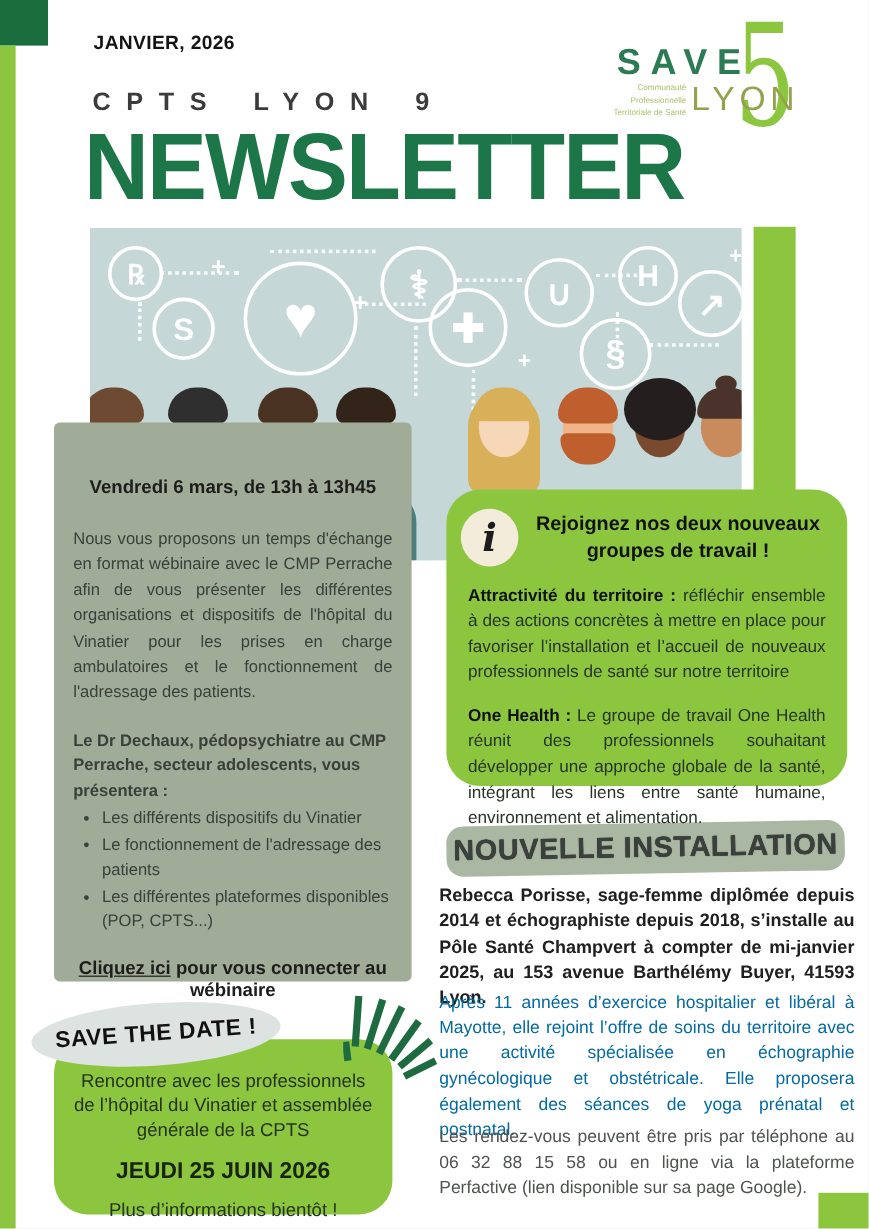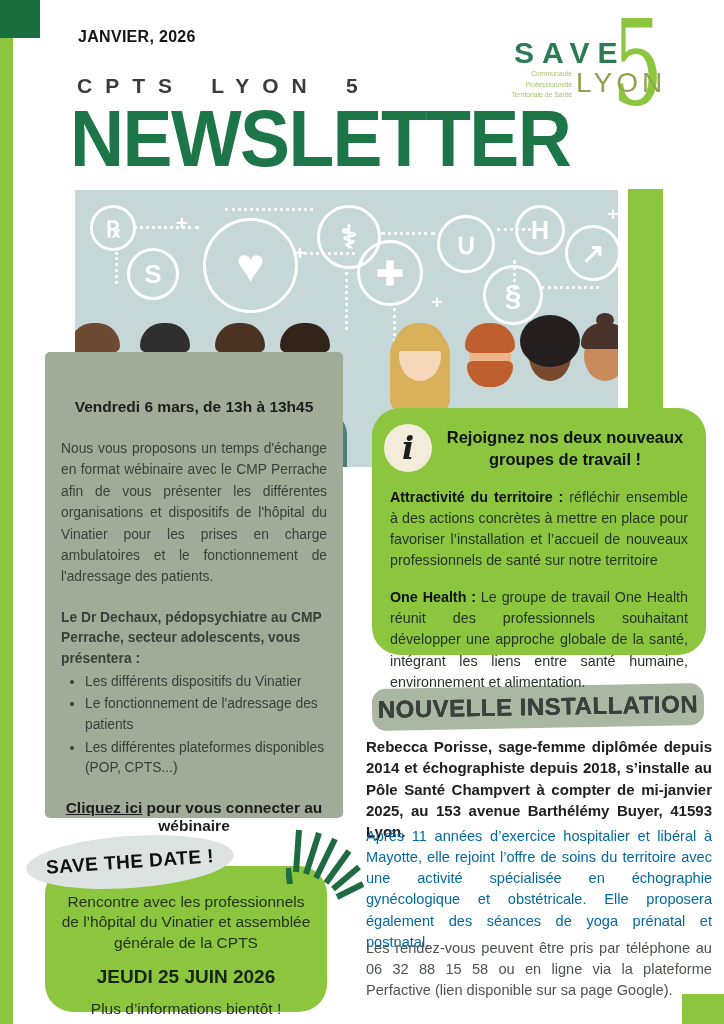--- a/index.html
+++ b/index.html
@@ -107,21 +107,21 @@
 
   <div class="issue-date">JANVIER, 2026</div>
 
   <div class="logo">
     <div class="logo-five">5</div>
     <div class="logo-cpts">SAVE</div>
     <div class="logo-lyon">LYON</div>
     <div class="logo-sub">Communauté Professionnelle Territoriale de Santé</div>
   </div>
 
-  <div class="brand-line">CPTS LYON 5</div>
+  <div class="brand-line">CPTS LYON 9</div>
   <div class="newsletter-title">NEWSLETTER</div>
 
   <div class="banner">
     <div class="dots" style="left:58px;  top:36px;  width:66px;"></div>
     <div class="dots" style="left:150px; top:18px;  width:88px;"></div>
     <div class="dots" style="left:224px; top:62px;  width:56px;"></div>
     <div class="dots" style="left:306px; top:42px;  width:54px;"></div>
     <div class="dots" style="left:422px; top:38px;  width:40px;"></div>
     <div class="dots" style="left:466px; top:96px;  width:58px;"></div>
     <div class="dots v" style="left:270px; top:82px;  height:58px;"></div>

